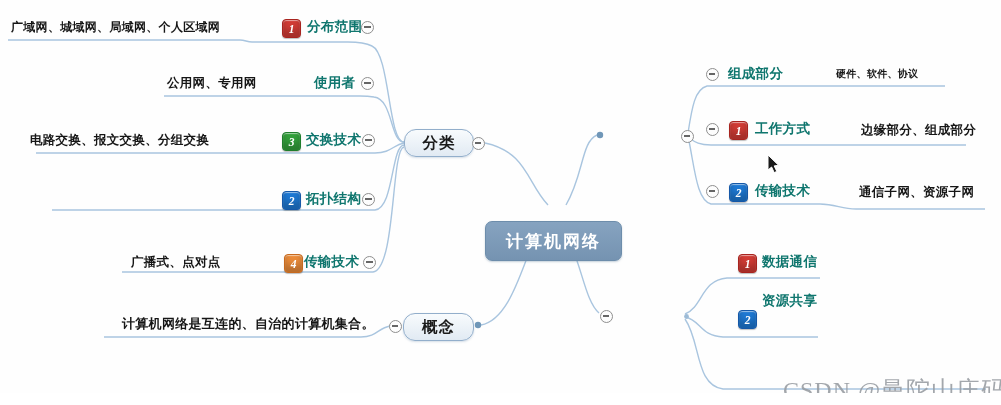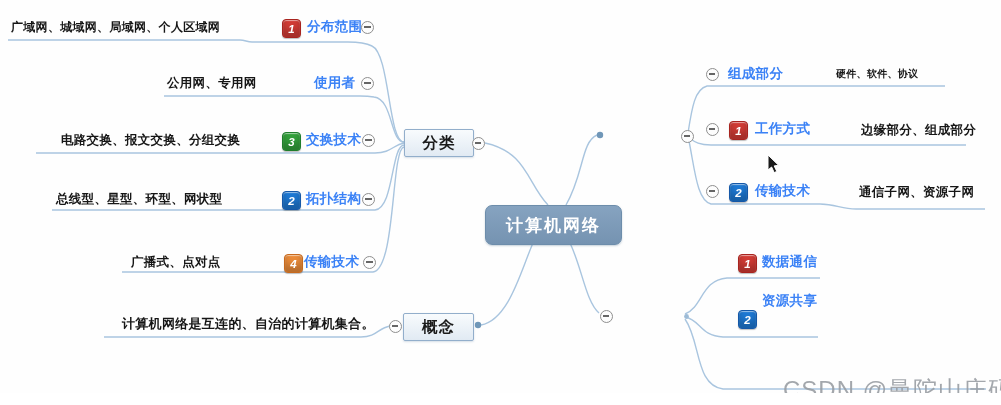--- a/index.html
+++ b/index.html
@@ -1,26 +1,26 @@
 <!DOCTYPE html>
 <html><head>
 <meta charset="utf-8">
 <style>
   html,body{margin:0;padding:0;background:#fff;}
   .canvas{
     position:relative;width:1001px;height:393px;background:#fefefe;overflow:hidden;
-    font-family:Liberation Sans, sans-serif;
+    font-family:Liberation Serif, serif;
   }
   .lines{position:absolute;left:0;top:0;width:1001px;height:405px;}
   .leaf{
     position:absolute;font-size:12.5px;font-weight:bold;color:#161616;
     white-space:nowrap;line-height:16px;letter-spacing:.3px;
   }
   .tlabel{
-    position:absolute;font-size:13.5px;font-weight:bold;color:#3b82f6;
+    position:absolute;font-size:13.5px;font-weight:bold;color:#0f766e;
     white-space:nowrap;line-height:17px;letter-spacing:.3px;
   }
   .badge{
     position:absolute;width:17px;height:17px;border-radius:4px;color:#fff;
     font-size:11.5px;font-style:italic;font-weight:bold;
     display:flex;align-items:center;justify-content:center;
     box-shadow:inset 0 -7px 7px rgba(0,0,0,.22), inset 0 1px 1px rgba(255,255,255,.55), 0 1px 1px rgba(0,0,0,.25);
   }
   .bg-red{background:#d23c35;border:1px solid #a8241f;}
   .bg-green{background:#33a13c;border:1px solid #1f7d2c;}
@@ -28,29 +28,29 @@
   .bg-orange{background:#ec8c3a;border:1px solid #c86a1e;}
   .minus{
     position:absolute;width:13px;height:13px;box-sizing:border-box;
     border:1.4px solid #8f8f8f;border-radius:50%;background:#fdfdfd;cursor:pointer;
   }
   .minus i{position:absolute;left:2.4px;right:2.4px;top:50%;height:1.5px;margin-top:-.75px;background:#666;display:block;}
   .topic{
     position:absolute;display:flex;align-items:center;justify-content:center;
     font-weight:bold;font-size:15.5px;color:#1a1a1a;letter-spacing:1px;
     background:linear-gradient(#f8fbfd,#e1eaf3);
-    border:1.2px solid #92aecb;border-radius:2px;
+    border:1.2px solid #92aecb;border-radius:12px;
     box-shadow:0 1px 2px rgba(120,150,180,.3);cursor:pointer;white-space:nowrap;
   }
   .root{
     position:absolute;display:flex;align-items:center;justify-content:center;
     font-weight:bold;font-size:17px;color:#fff;letter-spacing:2px;
     background:linear-gradient(#86a3c0,#7593b1);
     border:1px solid #6d8dab;border-radius:7px;
-    box-shadow:0 1px 2px rgba(90,120,150,.35);cursor:pointer;white-space:nowrap;
+    box-shadow:0 1px 2px rgba(90,120,150,.35);cursor:pointer;white-space:nowrap;margin-top:16px;
   }
   .wm{
     position:absolute;left:783px;top:374px;font-size:24px;font-weight:500;
     color:rgba(150,155,160,.88);white-space:nowrap;letter-spacing:1px;
   }
 </style>
 </head>
 <body>
 
 <div class="canvas">
@@ -85,28 +85,27 @@
   <div class="minus" style="left:361px;top:20.5px">
       <i></i>
     </div>
 
   <div class="leaf" style="left:167px;top:75px">公用网、专用网</div>
   <div class="tlabel" style="left:314px;top:74px">使用者</div>
   <div class="minus" style="left:361px;top:76.5px">
       <i></i>
     </div>
 
-  <div class="leaf" style="left:61px;top:132px">电路交换、报文交换、分组交换</div>
+  <div class="leaf" style="left:30px;top:132px">电路交换、报文交换、分组交换</div>
   <span class="badge bg-green" style="left:282px;top:132px">3</span>
   <div class="tlabel" style="left:306px;top:131px">交换技术</div>
   <div class="minus" style="left:362px;top:133.5px">
       <i></i>
     </div>
 
-  <div class="leaf" style="left:56px;top:191px">总线型、星型、环型、网状型</div>
   <span class="badge bg-blue" style="left:282px;top:191px">2</span>
   <div class="tlabel" style="left:306px;top:190px">拓扑结构</div>
   <div class="minus" style="left:362px;top:192.5px">
       <i></i>
     </div>
 
   <div class="leaf" style="left:131px;top:254px">广播式、点对点</div>
   <span class="badge bg-orange" style="left:284px;top:254px">4</span>
   <div class="tlabel" style="left:304px;top:253px">传输技术</div>
   <div class="minus" style="left:363px;top:255.5px">

